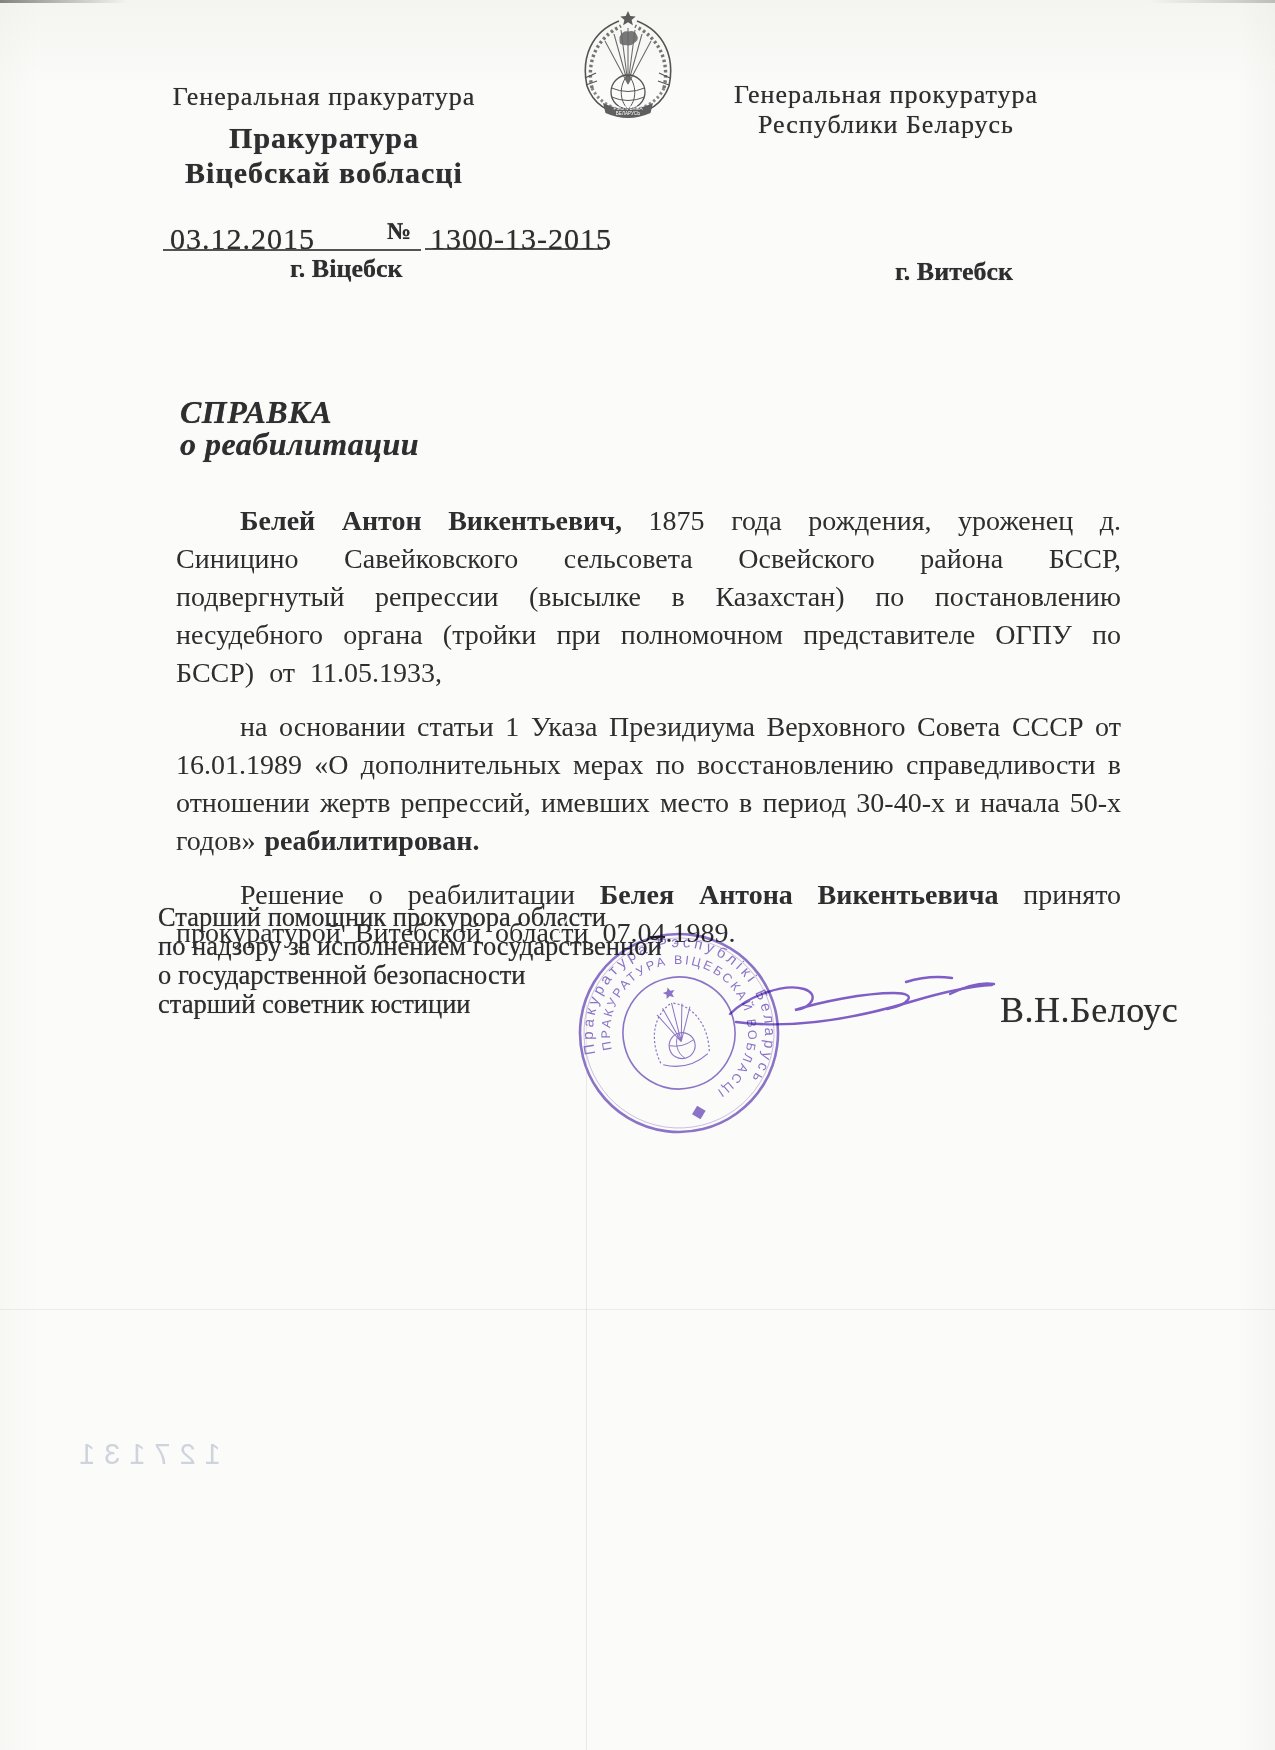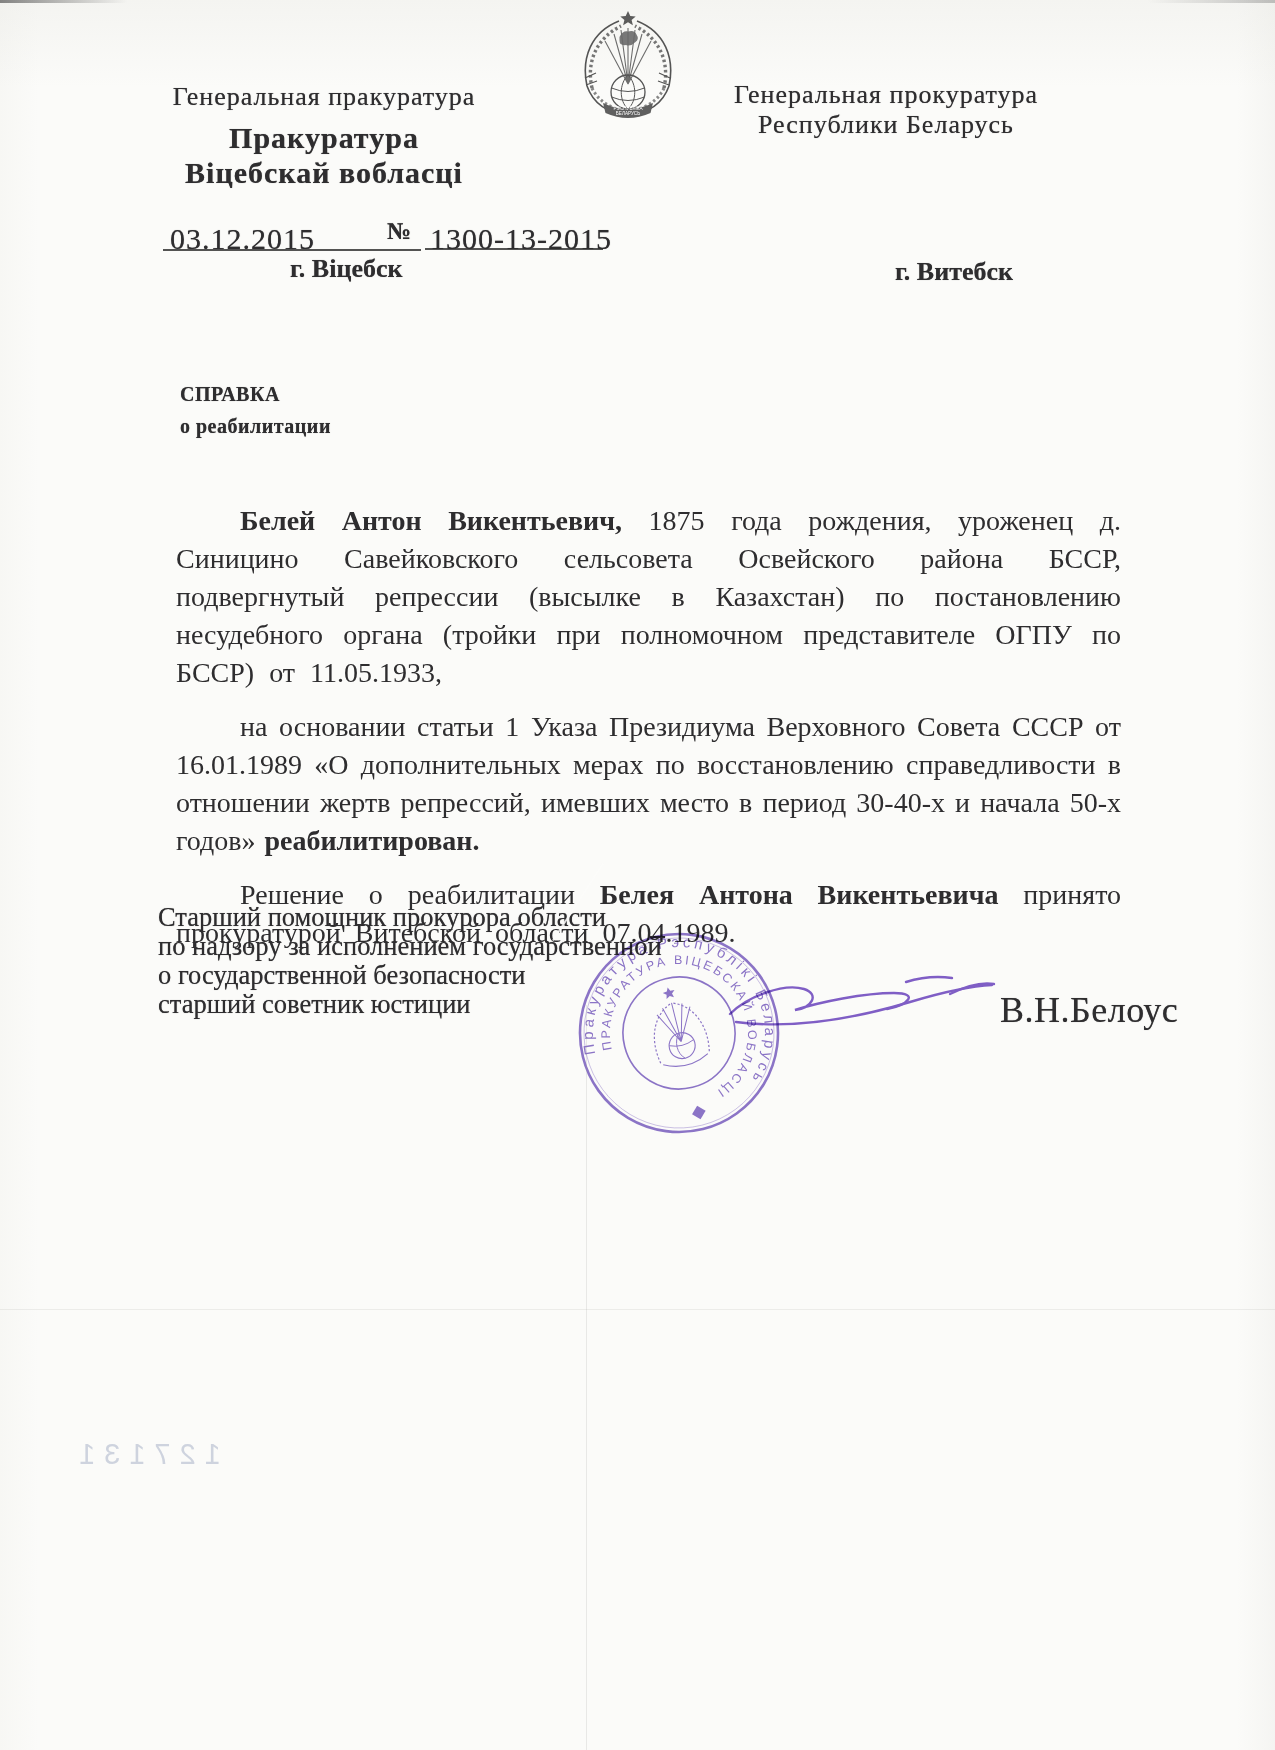--- a/index.html
+++ b/index.html
@@ -30,21 +30,21 @@
   .num-sign { left:387px; top:218px; font-size:24px; font-weight:bold; }
   .num-txt  { left:430px; top:222px; font-size:30px; letter-spacing:1px; }
   .rule { height:2px; background:rgba(45,45,45,.82); }
   .rule-a { left:163px; top:249px; width:258px; }
   .rule-b { left:425px; top:248px; width:178px; }
   .city { font-size:26px; font-weight:bold; }
   .city-left  { left:290px; top:254px; }
   .city-right { left:895px; top:257px; }
 
   
-  .doc-title { left:180px; top:378px; font-size:20px; font-weight:bold; line-height:32px; letter-spacing:.5px; }
+  .doc-title { left:180px; top:396px; font-size:32px; font-weight:bold; line-height:32px; letter-spacing:.5px;font-style:italic; }
 
   
   .body-text { left:160px; top:486px; width:977px; font-size:28px; line-height:38px; text-align:justify; }
   .body-text p { margin:16px; text-indent:64px; }
   .p1 { word-spacing:8px; }
   .p2 { word-spacing:2px; }
   .p3 { word-spacing:7px; }
   .b { font-weight:bold; }
 
   

